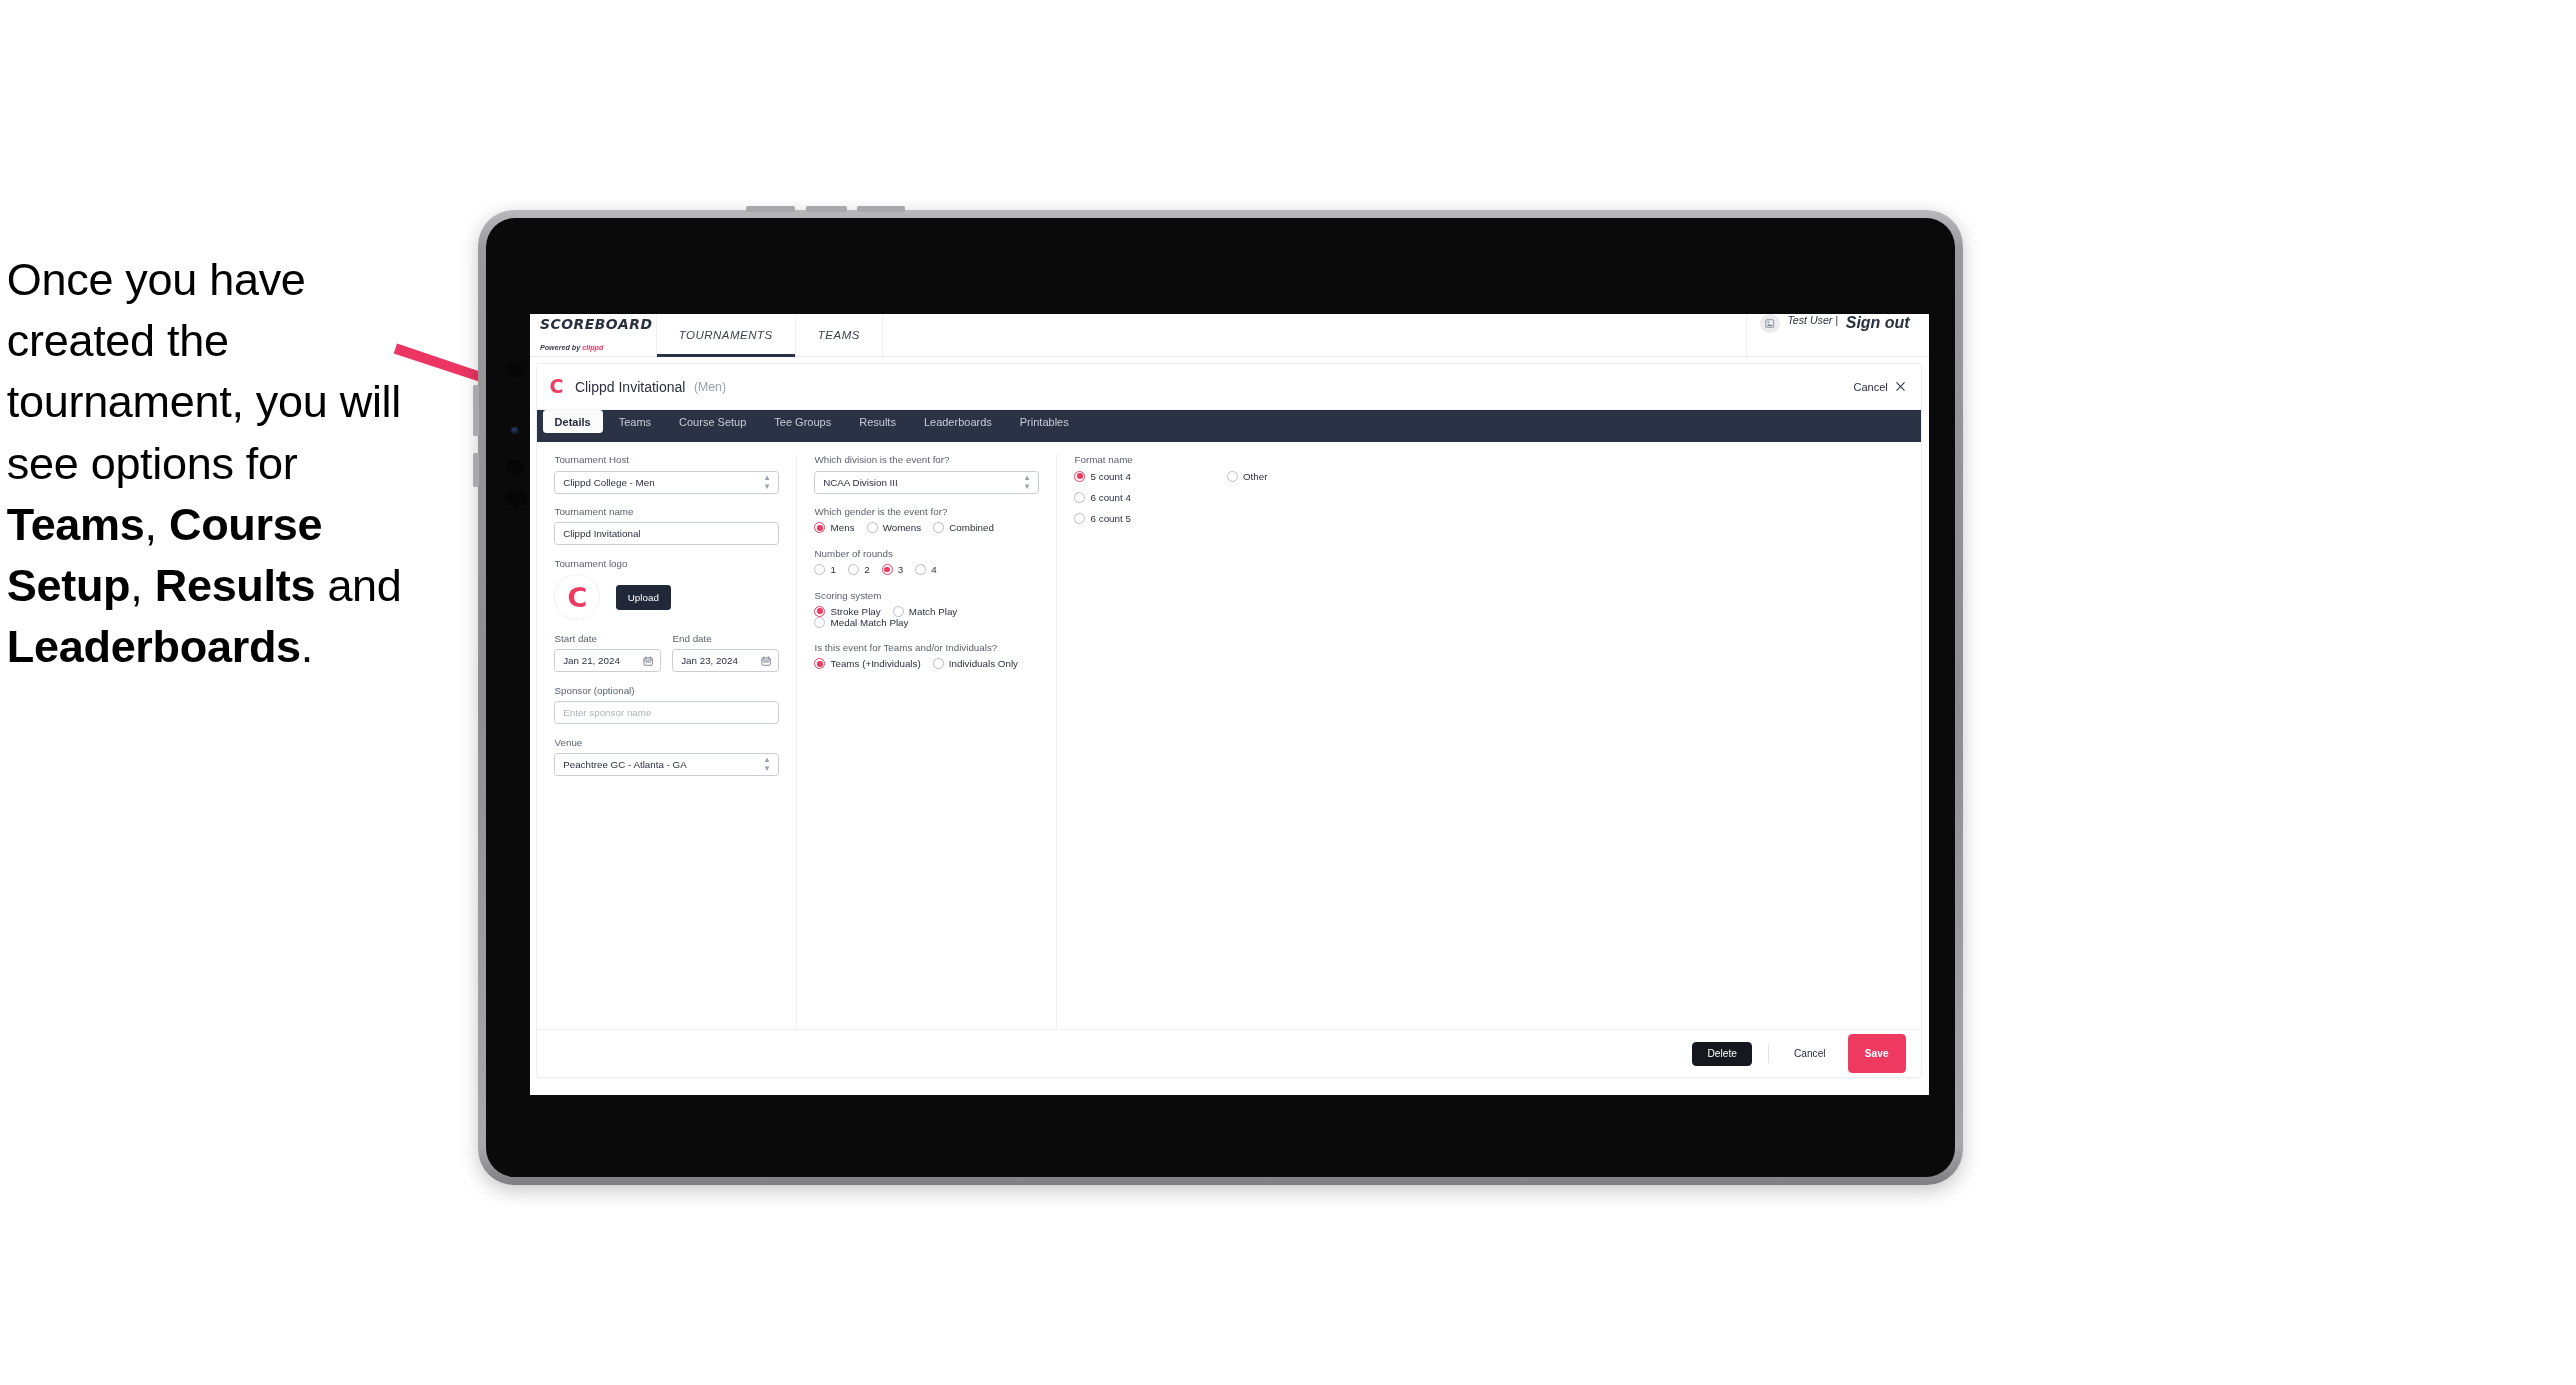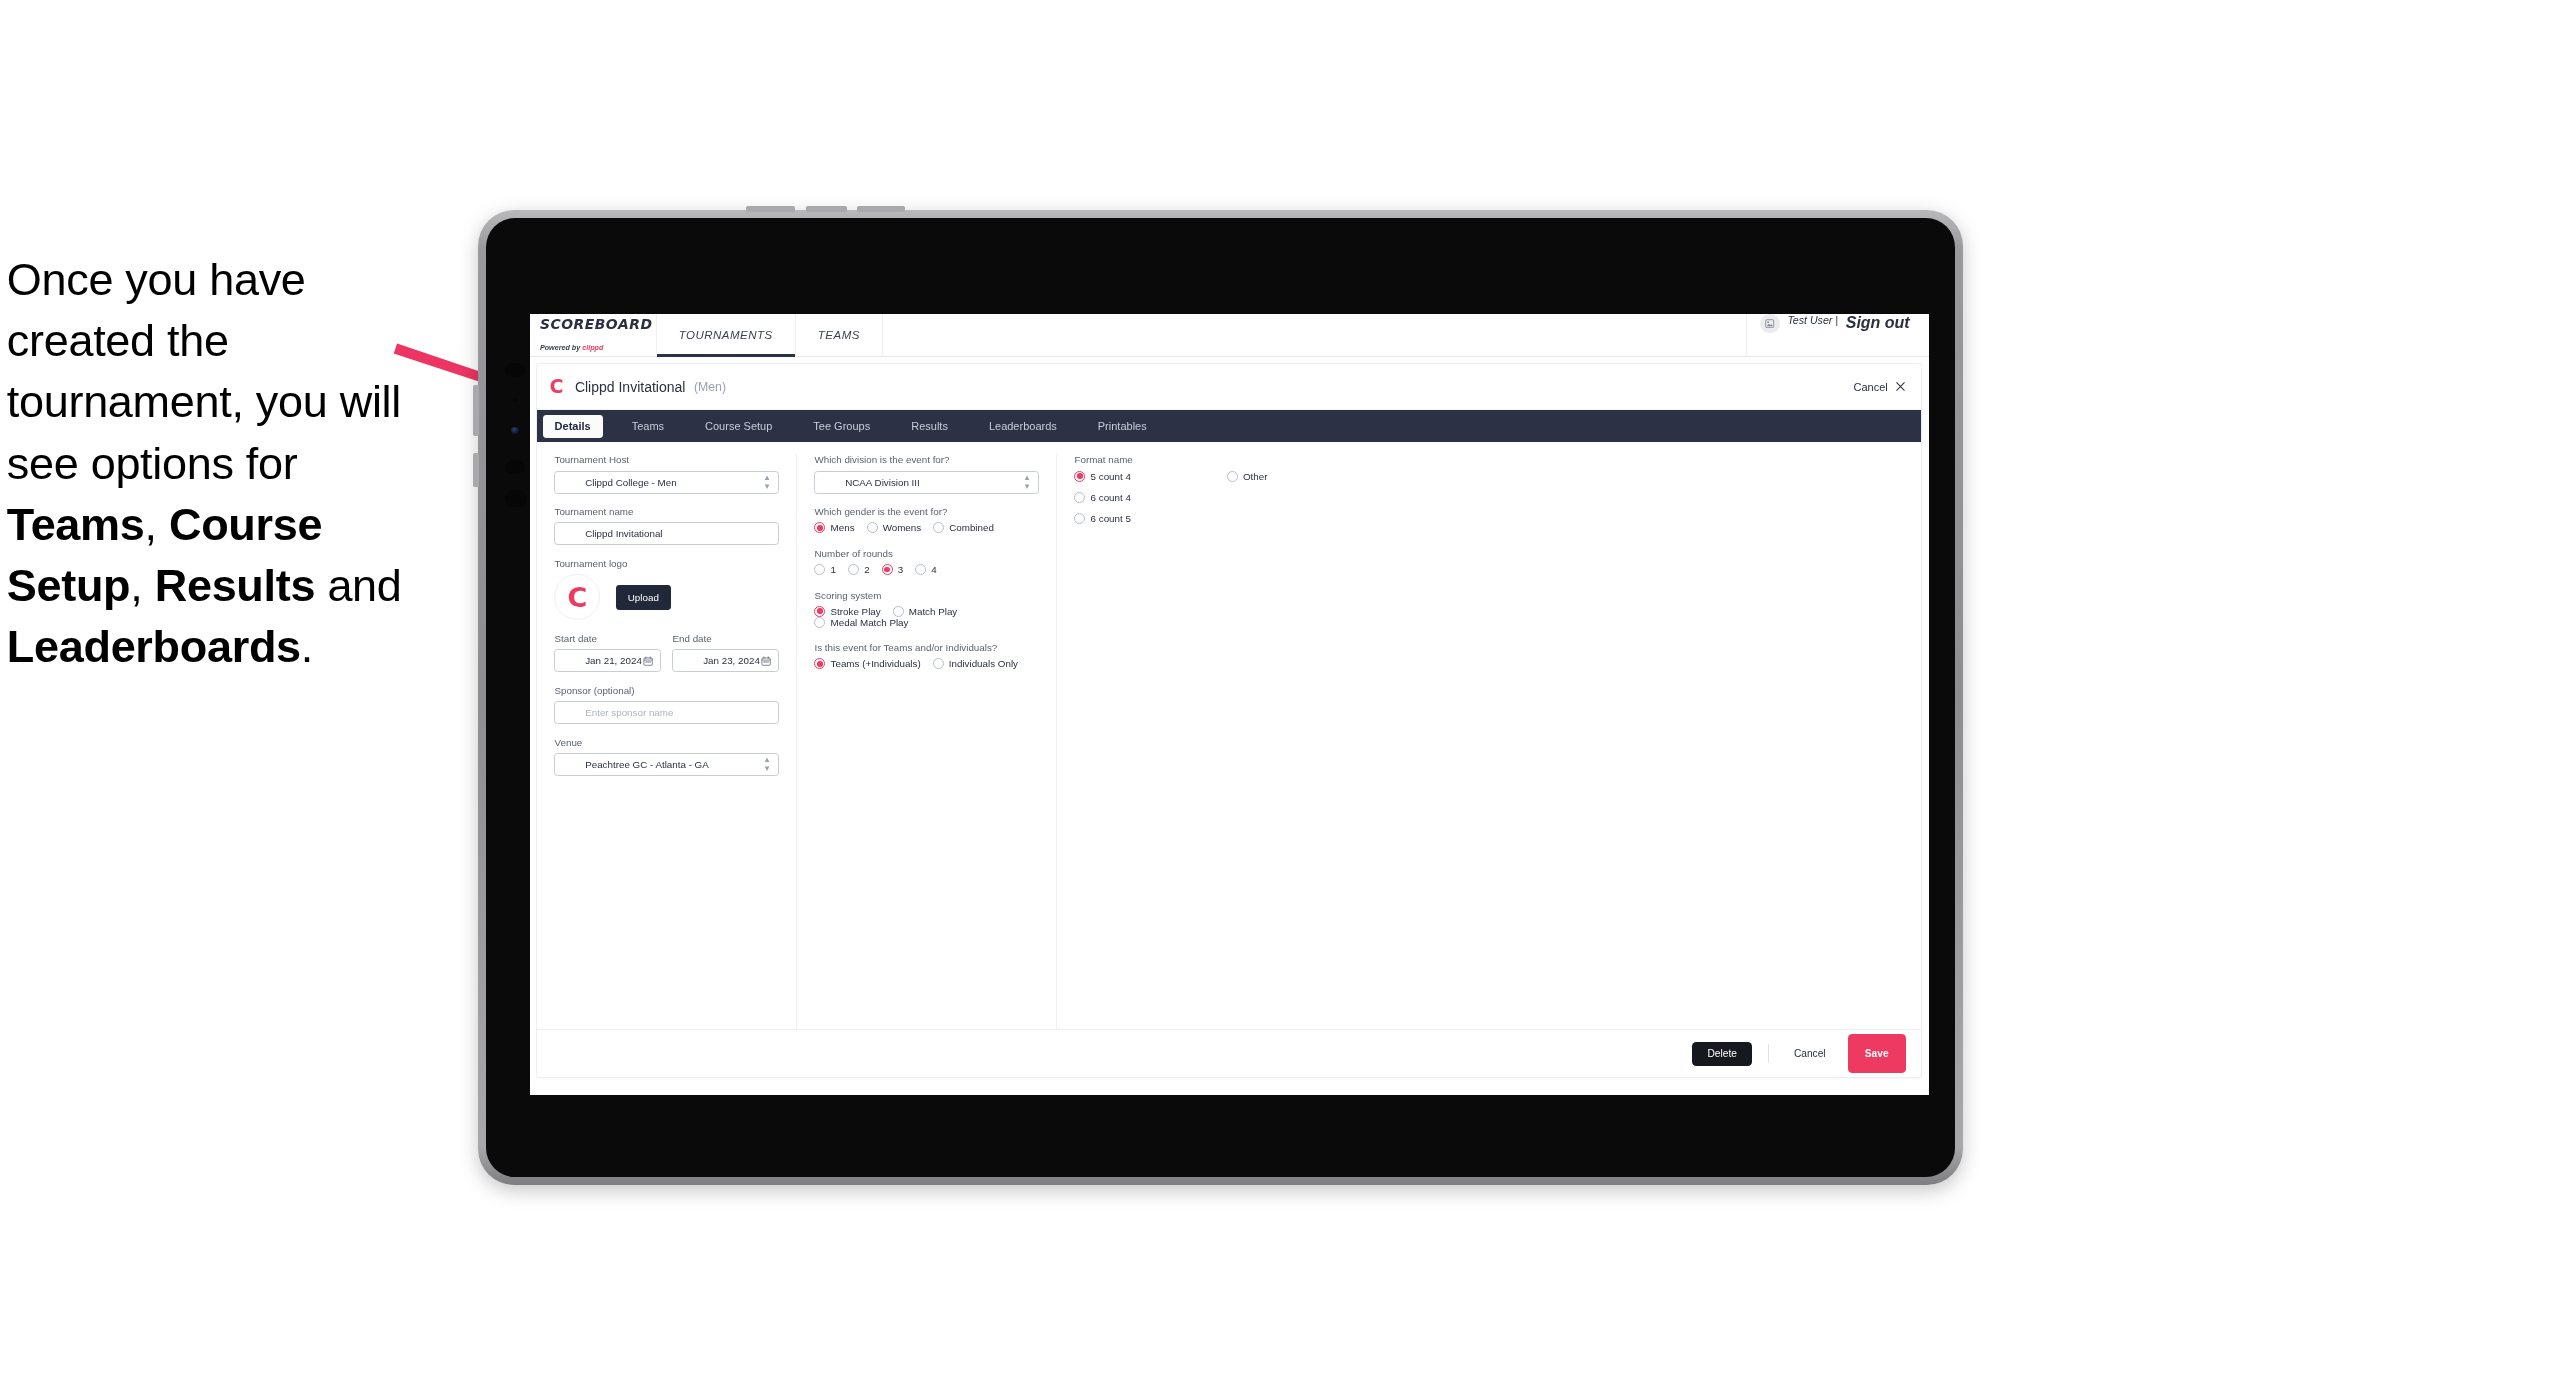--- a/index.html
+++ b/index.html
@@ -81,43 +81,43 @@
   #card-head { height:46px; display:flex; align-items:center; padding: 0 15.3px 0 12px;
                border-bottom:0.9px solid #f2f3f6; }
   #card-logo { font-family:"DejaVu Sans", sans-serif; font-weight:700; font-size:19px;
      color:#ef3b62; line-height:1; width:22px; }
   #card-title { font-size:14px; color:#2b3040; margin-left:3.4px; }
   #card-sub { font-size:12.3px; color:#9aa0ae; margin-left:8.5px; }
   #card-head-right { margin-left:auto; display:flex; align-items:center; gap:6.8px; cursor:pointer; }
   #cancel-top { font-size:11px; color:#2b3040; }
 
   
-  #tabstrip { height:32px; background:#2b3245; display:flex; align-items:center;
-              padding: 0 5.1px; gap:17px; }
+  #tabstrip { height:32px; background:#2b3245; display:flex; align-items:flex-start;
+              padding: 0 5.1px; gap:4px; }
   .tab { font-size:11px; color:#c9cdd8; padding: 5.1px 12px; border-radius:3.4px; cursor:pointer;
          white-space:nowrap; }
   .tab.active { background:#fbfbfc; color:#21283a; font-weight:700; }
 
   
   #cols { flex:1; display:flex; padding: 12px 0 0 0; }
   .col { padding: 0 17px; }
   #col1 { width: 260px; border-right:0.9px solid #eef0f3; }
   #col2 { width: 260px; border-right:0.9px solid #eef0f3; }
   #col3 { flex:1; }
 
   .field-label { font-size:9.8px; color:#5b6270; margin-bottom:5.1px; }
   .field-gap { height: 12.8px; }
 
   .input {
     height:23px; border:0.9px solid #c8ccd4; border-radius:3.4px; background:#fff;
     display:flex; align-items:center; padding: 0 7.7px; font-size:9.8px; color:#2b3040;
     position:relative; cursor:text;
   }
   .input.select { cursor:pointer; }
-  .input .val { flex:1; white-space:nowrap; overflow:hidden; text-overflow:ellipsis;margin-left:22px; }
+  .input .val { flex:1; white-space:nowrap; overflow:hidden; text-overflow:ellipsis; }
   .input .ph { color:#aeb3bd; }
   .chev { color:#9aa0ae; font-size:7.7px; line-height:1; display:flex; flex-direction:column; gap:0.9px; }
 
   
   #logo-row { display:flex; align-items:center; gap:15.3px; margin-top:1.7px; }
   #logo-circle { width:46px; height:46px; border-radius:50%; border:0.9px solid #f0f0f2;
      display:flex; align-items:center; justify-content:center; background:#fff; }
   #logo-circle span { font-family:"DejaVu Sans", sans-serif; font-weight:700; font-size:27px;
      color:#ee3a61; line-height:1; }
   #upload-btn { background:#21283a; color:#fff; font-size:9.8px; border-radius:3.4px;

